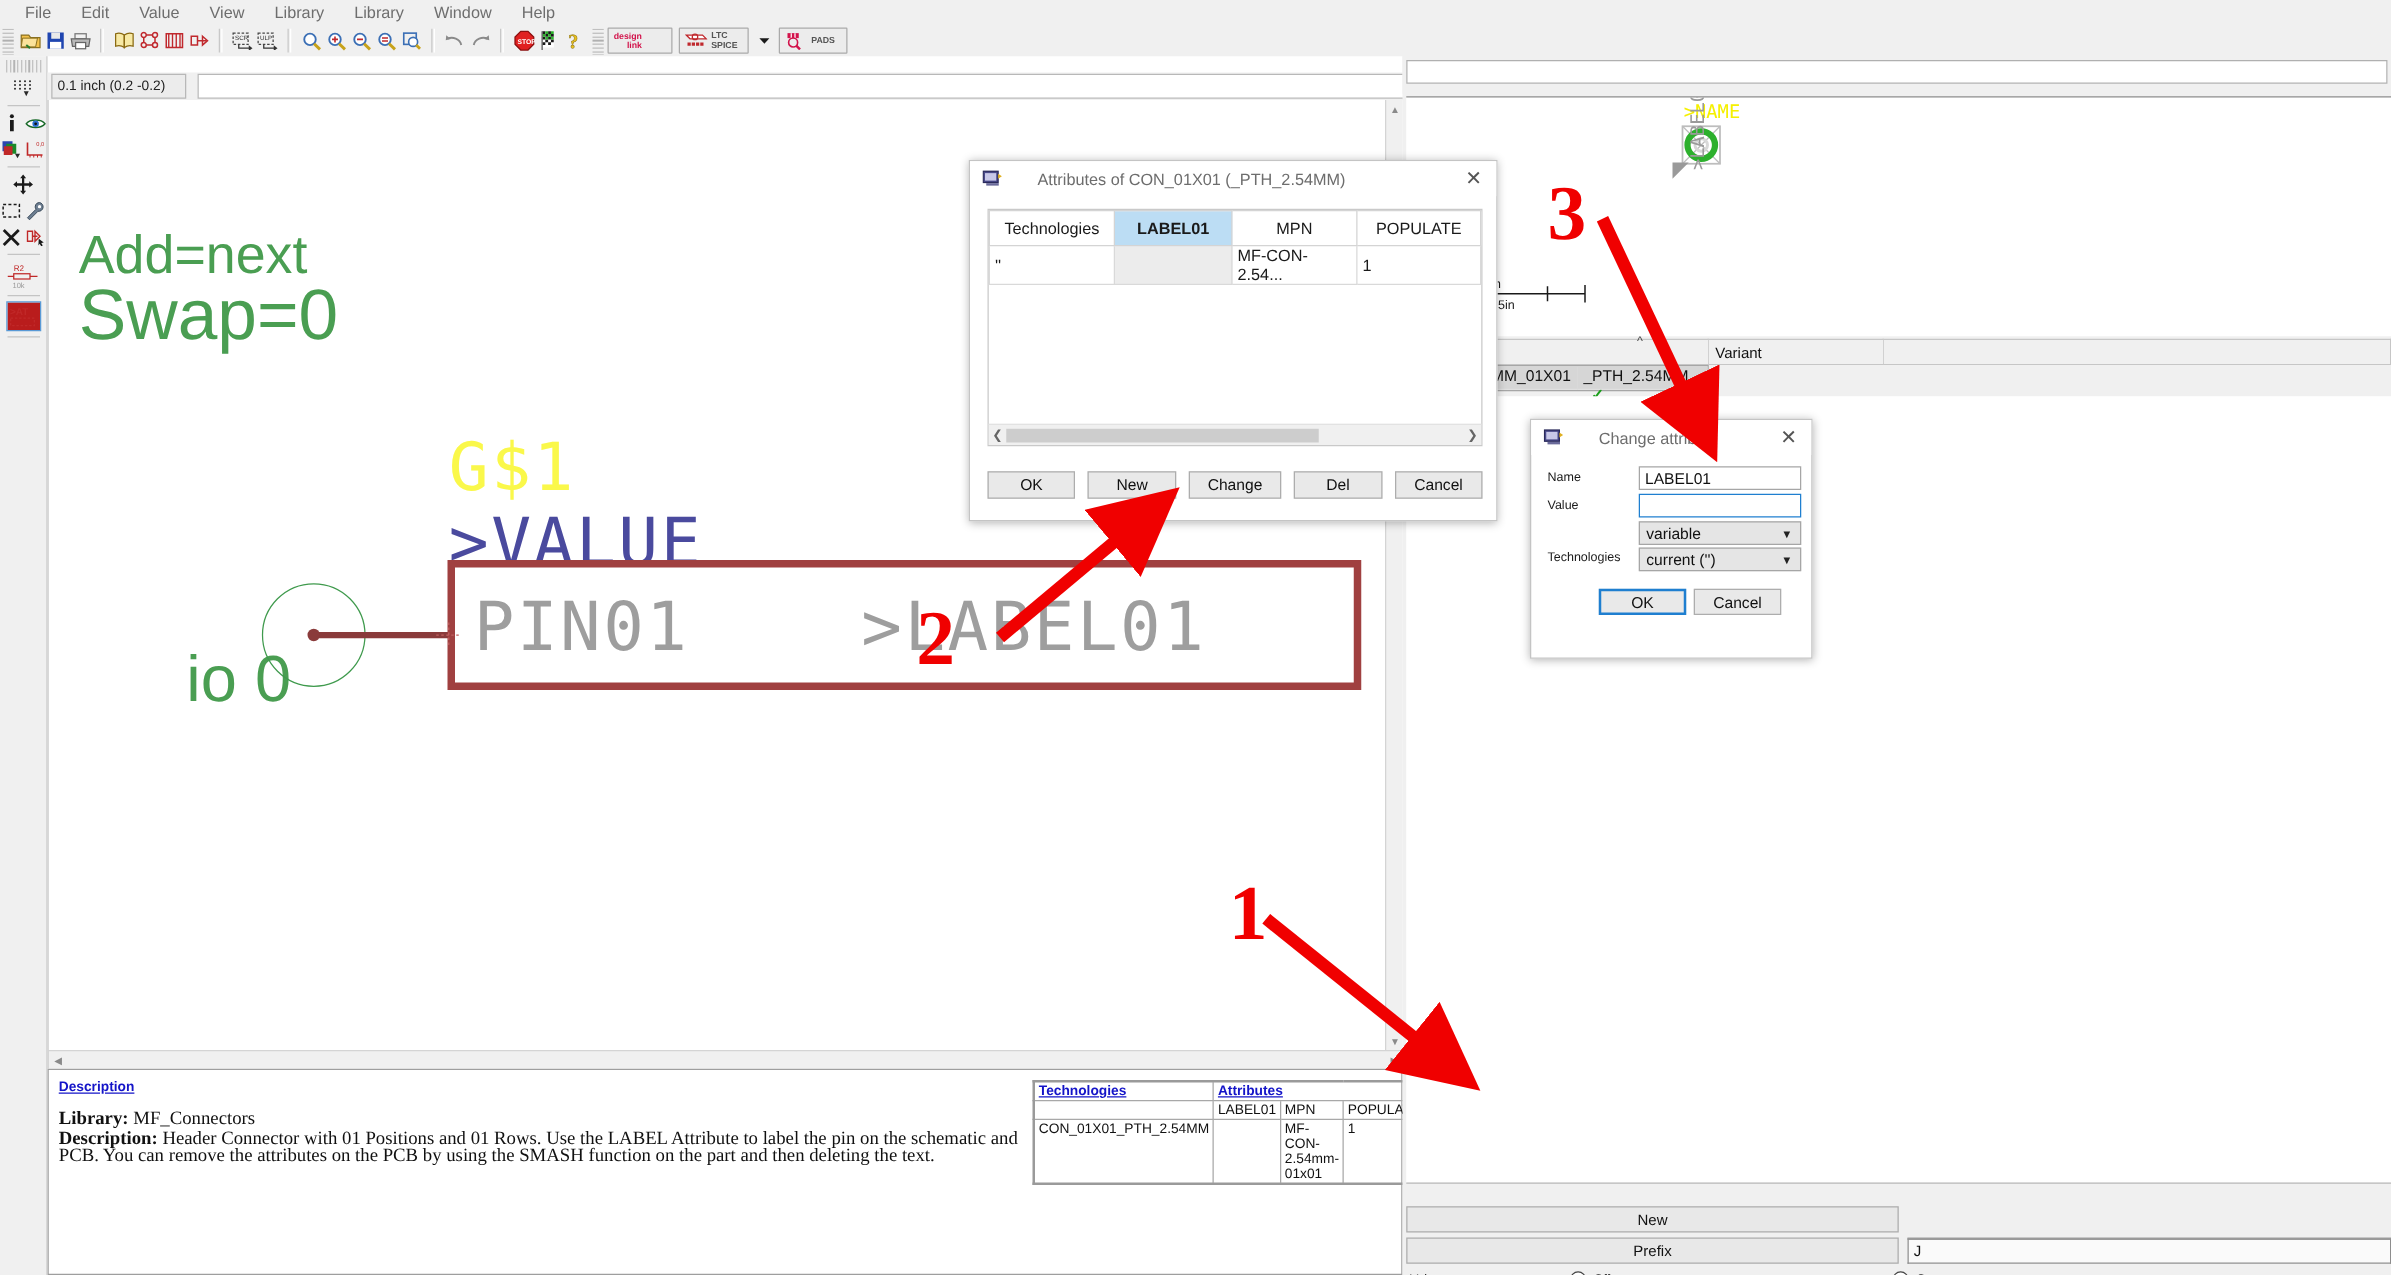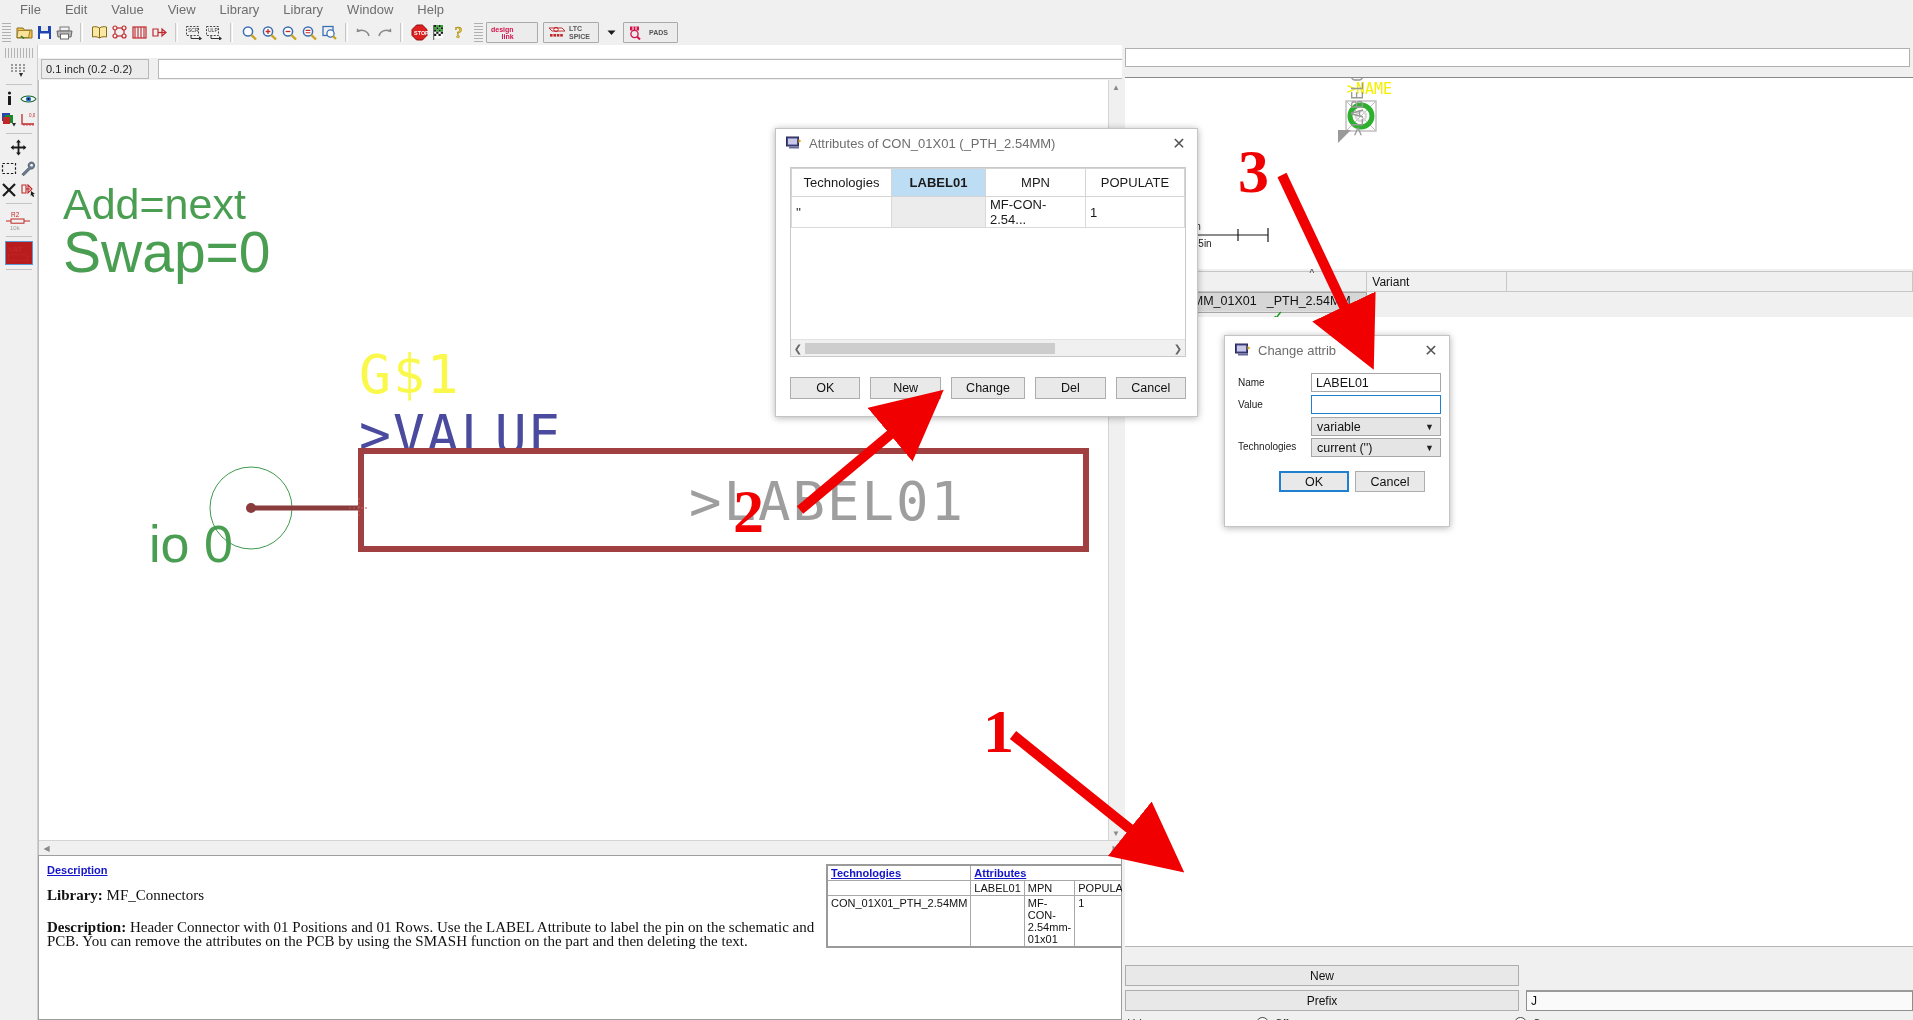--- a/index.html
+++ b/index.html
@@ -135,21 +135,21 @@
   .radio { width:13px; height:13px; border-radius:50%; border:1px solid #444;
            background:#fff; display:inline-flex; align-items:center;
            justify-content:center; margin-right:6px; }
   .radio.on::after { content:""; width:6px; height:6px; border-radius:50%;
                      background:#1a1a1a; }
 
   
   .dlg { position:absolute; background:#ffffff; border:1px solid #c4c4c4;
          box-shadow:0 1px 7px rgba(0,0,0,.30); }
   .dlg-title { height:28px; display:flex; align-items:center;
-               background:#ffffff; }
+               background:#ffffff;gap:21px; }
   .dlg-title .tx { font-size:13px; color:#6d6d6d; margin-left:7px; }
   .dlg-title .cl { margin-left:auto; width:36px; height:28px;
                    display:flex; align-items:center; justify-content:center;
                    font-size:16px; color:#555; }
   .dlgicon { width:16px; height:14px; margin-left:10px; position:relative; }
 
   .grid-out { border:1px solid #c9c9c9; background:#fff; }
   .gridtab { border-collapse:collapse; width:100%; font-size:13px; }
   .gridtab th { border:1px solid #d4d4d4; height:28px; background:#fff;
                 font-weight:normal; color:#1a1a1a; text-align:center; }
@@ -573,20 +573,21 @@
         <circle cx="212" cy="428" r="41" fill="none" stroke="#3f9a4d" stroke-width="1"></circle>
         <line x1="212" y1="428" x2="320" y2="428" stroke="#8a3b3b" stroke-width="5"></line>
         <circle cx="212" cy="428" r="5" fill="#8a3b3b"></circle>
         <rect x="322" y="371" width="725" height="98" fill="none" stroke="#a04040" stroke-width="6"></rect>
         <g stroke="#c06060" stroke-width="1">
           <line x1="310" y1="428" x2="330" y2="428" stroke-dasharray="2 2"></line>
           <line x1="320" y1="418" x2="320" y2="438" stroke-dasharray="2 2"></line>
         </g>
       </svg>
 
+      <div class="sch t-gray vecfont" style="left:340px;top:395px;font-size:54px;line-height:54px;">PIN01</div>
       <div class="sch t-gray vecfont" style="left:650px;top:395px;font-size:54px;line-height:54px;">&gt;LABEL01</div>
     </div>
 
     <div class="vscroll">
       <div class="arrow">▲</div>
       <div class="arrow bot">▼</div>
     </div>
     <div class="hscroll">
       <div class="arrow">◀</div>
       <div class="arrow right">▶</div>
@@ -594,21 +595,21 @@
   </div>
 
   <div class="descpanel">
     <div class="desc-link" style="position:absolute;left:8px;top:8px">Description</div>
 
     <div class="desc-body" style="position:absolute;left:8px;top:32px;width:780px">
       <div>
         <b>Library:</b>
         <span>MF_Connectors</span>
       </div>
-      <div style="margin-top:18px">
+      <div style="margin-top:2px">
         <b>Description:</b>
         <span>Header Connector with 01 Positions and 01 Rows. Use the LABEL Attribute to label the pin on the schematic and PCB. You can remove the attributes on the PCB by using the SMASH function on the part and then deleting the text.</span>
       </div>
     </div>
 
     <table class="attrtable" style="position:absolute;left:787px;top:8px;width:288px">
       <tbody>
           <tr>
         <td style="width:110px">
           <span class="hl">Technologies</span>

